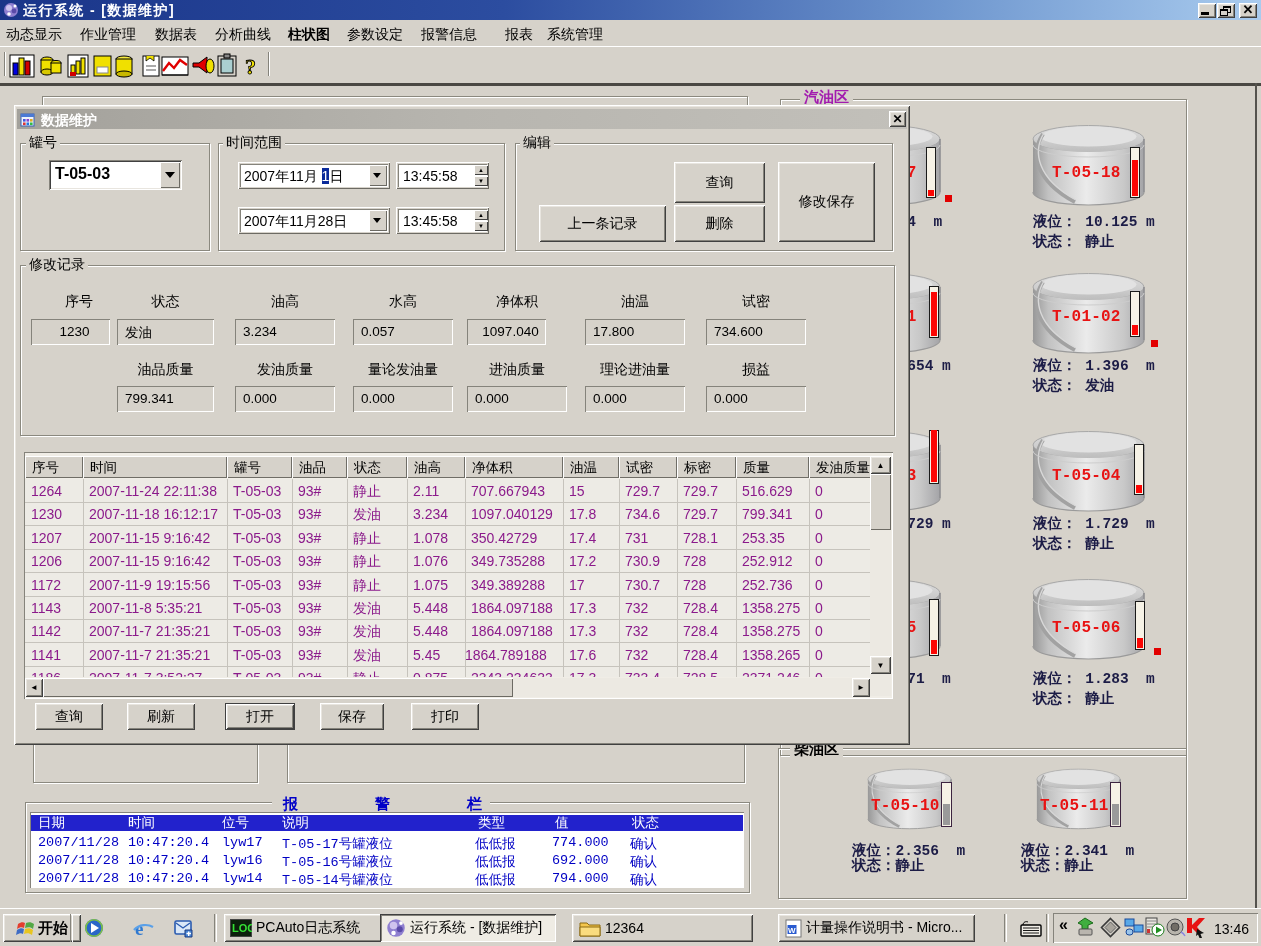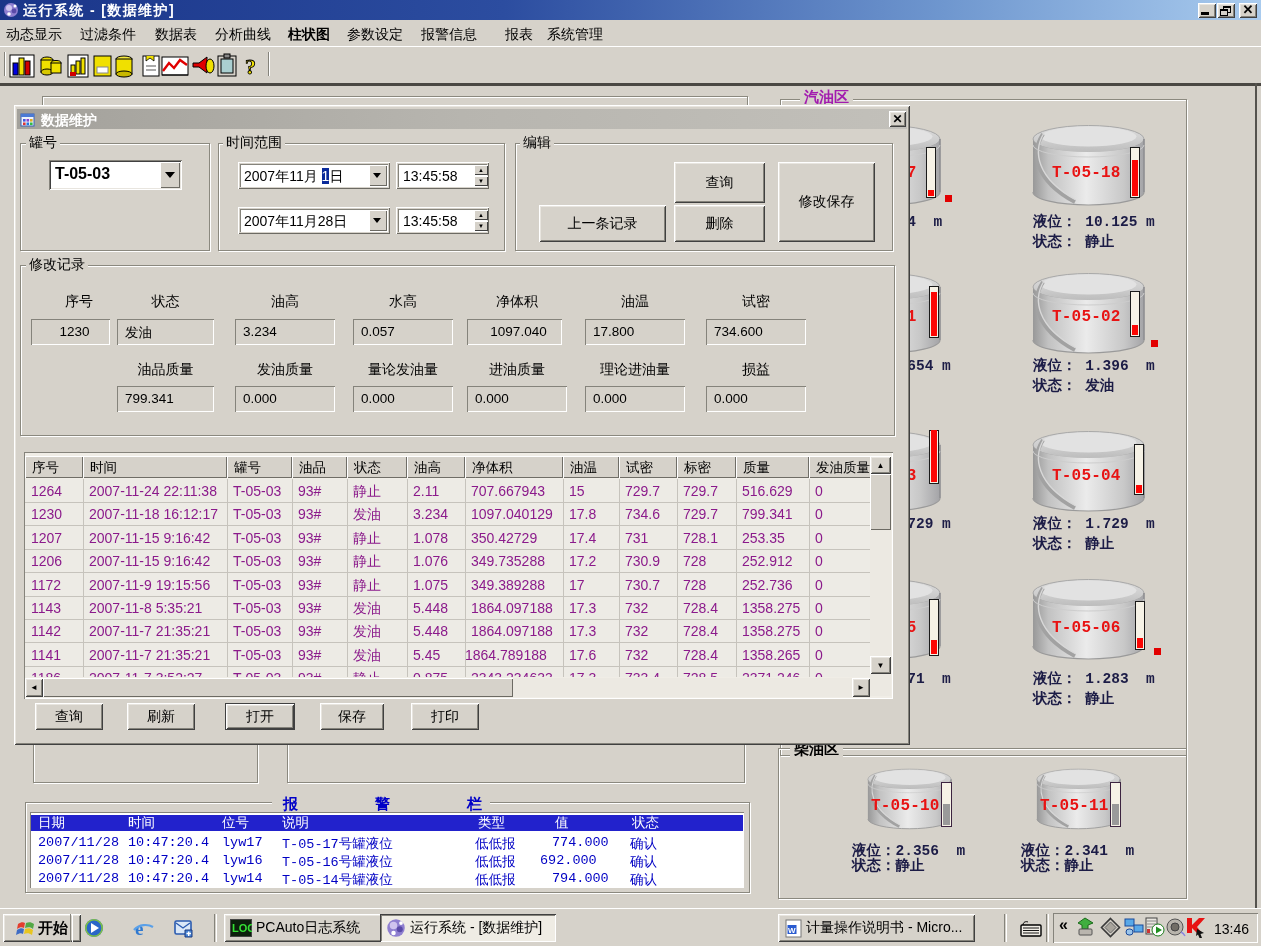--- a/index.html
+++ b/index.html
@@ -59,21 +59,21 @@
     </div>
   <div class="winbtn" style="left:1217px;top:3px;width:18px;height:15px;">
     <div class="abs" style="left:6px;top:3px;width:8px;height:7px;border:1px solid #000;border-top-width:2px;"></div>
     <div class="abs" style="left:3px;top:6px;width:8px;height:7px;border:1px solid #000;border-top-width:2px;background:#d6d2ca;"></div>
   </div>
   <div class="winbtn" style="left:1239px;top:3px;width:18px;height:15px;font-size:13px;font-weight:bold;line-height:14px;">✕</div>
 </div>
 
 <div class="abs" id="menubar" style="left:0;top:20px;width:1261px;height:26px;background:#d6d2ca;font-size:14px;color:#000;">
   <span class="abs" style="left:6px;top:6px;">动态显示</span>
-  <span class="abs" style="left:80px;top:6px;">过滤条件</span>
+  <span class="abs" style="left:80px;top:6px;">作业管理</span>
   <span class="abs" style="left:155px;top:6px;">数据表</span>
   <span class="abs" style="left:215px;top:6px;">分析曲线</span>
   <span class="abs" style="left:288px;top:6px;font-weight:bold;">柱状图</span>
   <span class="abs" style="left:347px;top:6px;">参数设定</span>
   <span class="abs" style="left:421px;top:6px;">报警信息</span>
   <span class="abs" style="left:505px;top:6px;">报表</span>
   <span class="abs" style="left:547px;top:6px;">系统管理</span>
 </div>
 
 <div class="abs" id="toolbar" style="left:0;top:46px;width:1261px;height:34px;background:#d6d2ca;border-top:1px solid #fff;">
@@ -228,21 +228,21 @@
   <svg class="abs" style="left:1031px;top:272px" width="115" height="84">
       <use href="#tank"></use>
     </svg>
   <svg class="abs" style="left:1031px;top:430px" width="115" height="84">
       <use href="#tank"></use>
     </svg>
   <svg class="abs" style="left:1031px;top:578px" width="115" height="84">
       <use href="#tank"></use>
     </svg>
   <div class="abs tklbl" style="left:1052px;top:164px;">T-05-18</div>
-  <div class="abs tklbl" style="left:1052px;top:308px;">T-05-02</div>
+  <div class="abs tklbl" style="left:1052px;top:308px;">T-01-02</div>
   <div class="abs tklbl" style="left:1052px;top:467px;">T-05-04</div>
   <div class="abs tklbl" style="left:1052px;top:619px;">T-05-06</div>
   <div class="abs gauge" style="left:1130px;top:147px;height:51px;">
       <i style="height:73%"></i>
     </div>
   <div class="abs gauge" style="left:1130px;top:291px;height:46px;">
       <i style="height:22%"></i>
     </div>
   <div class="abs gauge" style="left:1134px;top:444px;height:51px;">
       <i style="height:17%"></i>
@@ -304,21 +304,21 @@
       <i style="left:475px">低低报</i>
       <i style="left:552px">774.000</i>
       <i style="left:630px">确认</i>
     </div>
   <div class="abs alrow" style="top:853px;">
       <i style="left:38px">2007/11/28</i>
       <i style="left:128px">10:47:20.4</i>
       <i style="left:222px">lyw16</i>
       <i style="left:282px">T-05-16号罐液位</i>
       <i style="left:475px">低低报</i>
-      <i style="left:540px">692.000</i>
+      <i style="left:552px">692.000</i>
       <i style="left:630px">确认</i>
     </div>
   <div class="abs alrow" style="top:871px;">
       <i style="left:38px">2007/11/28</i>
       <i style="left:128px">10:47:20.4</i>
       <i style="left:222px">lyw14</i>
       <i style="left:282px">T-05-14号罐液位</i>
       <i style="left:475px">低低报</i>
       <i style="left:552px">794.000</i>
       <i style="left:630px">确认</i>
@@ -403,21 +403,21 @@
   <div class="abs flabel" style="left:103px;top:188px;width:97px;">状态</div>
   <div class="abs flabel" style="left:221px;top:188px;width:100px;">油高</div>
   <div class="abs flabel" style="left:339px;top:188px;width:100px;">水高</div>
   <div class="abs flabel" style="left:453px;top:188px;width:100px;">净体积</div>
   <div class="abs flabel" style="left:571px;top:188px;width:100px;">油温</div>
   <div class="abs flabel" style="left:692px;top:188px;width:100px;">试密</div>
   <div class="abs fbox" style="left:17px;top:214px;width:79px;text-align:center;">1230</div>
   <div class="abs fbox" style="left:103px;top:214px;width:97px;">发油</div>
   <div class="abs fbox" style="left:221px;top:214px;width:100px;">3.234</div>
   <div class="abs fbox" style="left:339px;top:214px;width:100px;">0.057</div>
-  <div class="abs fbox" style="left:453px;top:214px;width:95px;text-align:center;">1097.040</div>
+  <div class="abs fbox" style="left:453px;top:214px;width:79px;text-align:center;">1097.040</div>
   <div class="abs fbox" style="left:571px;top:214px;width:100px;">17.800</div>
   <div class="abs fbox" style="left:692px;top:214px;width:100px;">734.600</div>
   <div class="abs flabel" style="left:103px;top:256px;width:97px;">油品质量</div>
   <div class="abs flabel" style="left:221px;top:256px;width:100px;">发油质量</div>
   <div class="abs flabel" style="left:339px;top:256px;width:100px;">量论发油量</div>
   <div class="abs flabel" style="left:453px;top:256px;width:100px;">进油质量</div>
   <div class="abs flabel" style="left:571px;top:256px;width:100px;">理论进油量</div>
   <div class="abs flabel" style="left:692px;top:256px;width:100px;">损益</div>
   <div class="abs fbox" style="left:103px;top:281px;width:97px;">799.341</div>
   <div class="abs fbox" style="left:221px;top:281px;width:100px;">0.000</div>
@@ -650,20 +650,27 @@
   <div class="abs tkb2" style="left:380px;top:5px;width:176px;height:28px;">
     <svg width="20" height="20" viewBox="0 0 16 16">
       <circle cx="8" cy="8" r="7" fill="#8f7fd0"></circle>
         <circle cx="6" cy="6" r="3" fill="#cfc3ee"></circle>
       <circle cx="11" cy="9" r="2.4" fill="#5a4aa8"></circle>
         <circle cx="6" cy="12" r="1.8" fill="#ffffff"></circle>
         <circle cx="12" cy="4" r="1.5" fill="#ffffff"></circle>
     </svg>
     <span>运行系统 - [数据维护]</span>
   </div>
+  <div class="abs btn tkb" style="left:572px;top:5px;width:181px;height:28px;justify-content:flex-start;">
+    <svg width="22" height="17" viewBox="0 0 22 17" style="margin:0 4px 0 7px">
+      <path d="M1 3 L8 3 L10 5 L21 5 L21 16 L1 16 Z" fill="#f4c64c" stroke="#8c6a10"></path>
+      <path d="M1 7 L21 7 L21 16 L1 16 Z" fill="#fadc7e" stroke="#8c6a10"></path>
+    </svg>
+    <span>12364</span>
+  </div>
   <div class="abs btn tkb" style="left:778px;top:5px;width:197px;height:28px;justify-content:flex-start;">
     <svg width="17" height="19" viewBox="0 0 17 19" style="margin:0 4px 0 7px">
       <rect x="1" y="1" width="15" height="17" fill="#fff" stroke="#777"></rect>
       <rect x="2.5" y="6" width="9" height="9" fill="#2a5bd0"></rect>
       <text x="3" y="13.5" font-size="8" font-weight="bold" fill="#fff" font-family="Liberation Sans">W</text>
     </svg>
     <span>计量操作说明书 - Micro...</span>
   </div>
   <div class="abs" style="left:1004px;top:5px;width:3px;height:28px;box-shadow:inset 1px 0 0 #85837b, inset -1px 0 0 #fff;"></div>
 

